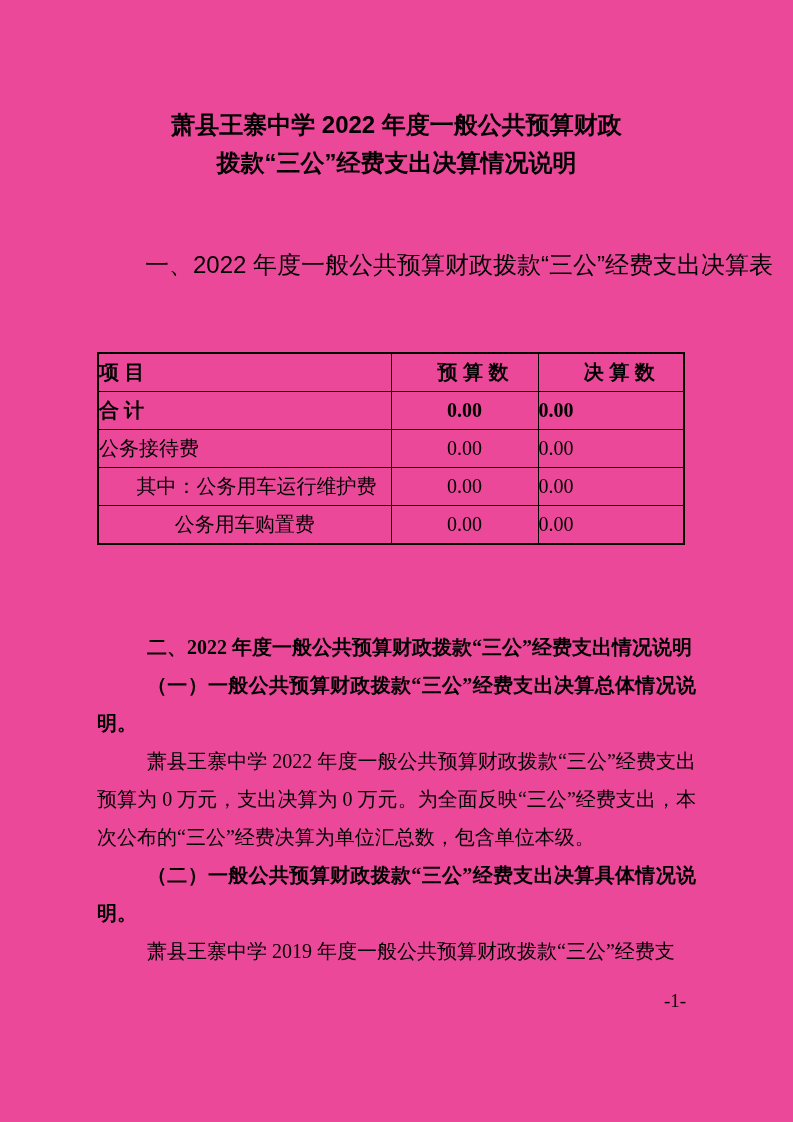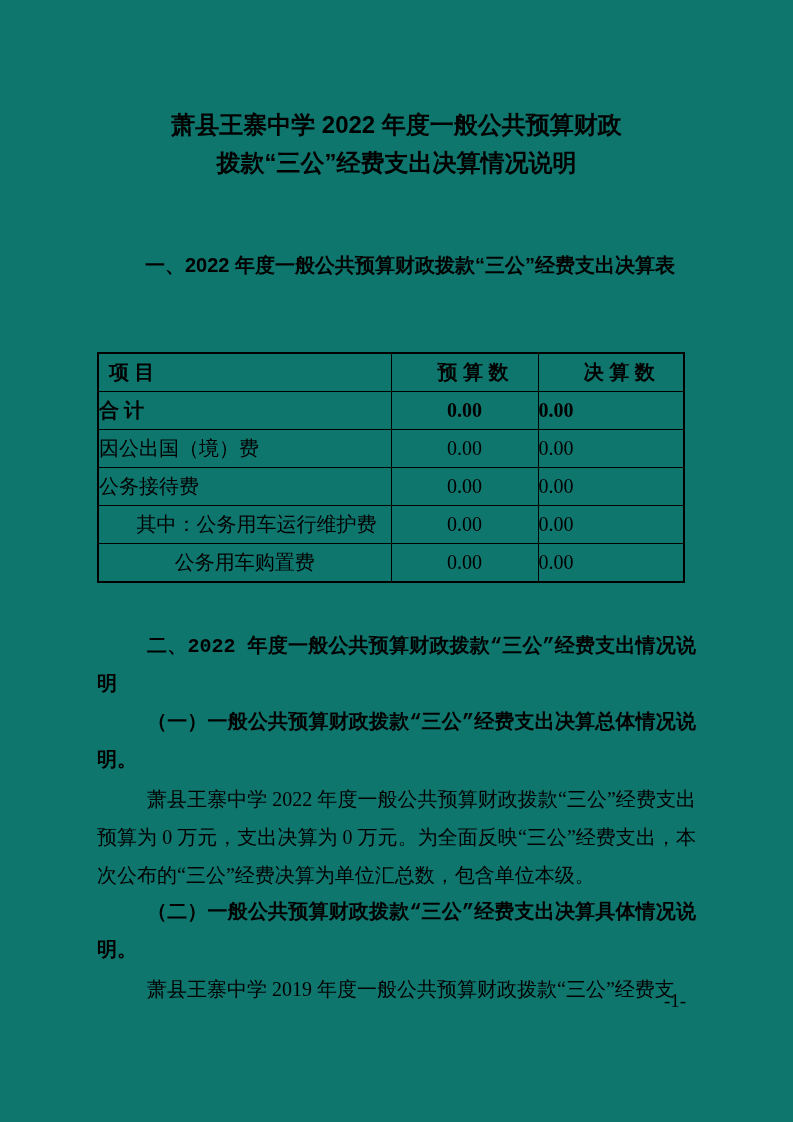--- a/index.html
+++ b/index.html
@@ -4,21 +4,21 @@
 <style>
   html, body {
     margin: 0;
     padding: 0;
     background: #ffffff;
   }
   .page {
     position: relative;
     width: 793px;
     height: 1122px;
-    background: #0f766e;
+    background: #ec4899;
     color: #000000;
     font-family: "Liberation Serif", "DejaVu Serif", serif;
     overflow: hidden;
   }
   .doc-title {
     position: absolute;
     left: 97px;
     width: 599px;
     top: 106px;
     text-align: center;
@@ -26,22 +26,22 @@
     font-weight: bold;
     font-size: 24px;
     line-height: 38px;
   }
   .section1-heading {
     position: absolute;
     left: 97px;
     width: 599px;
     top: 250px;
     font-family: "Liberation Sans", "DejaVu Sans", sans-serif;
-    font-weight: bold;
-    font-size: 20px;
+    font-weight: normal;
+    font-size: 24px;
     line-height: 30px;
     text-indent: 48px;
     white-space: nowrap;
   }
   .unit-note {
     position: absolute;
     left: 97px;
     width: 599px;
     top: 290px;
     box-sizing: border-box;
@@ -66,39 +66,38 @@
     padding: 0;
     overflow: hidden;
     white-space: nowrap;
   }
   td.item-cell   { text-align: left;  padding-left: 15px; }
   td.budget-cell { text-align: center; }
   td.final-cell  { text-align: left;  padding-left: 22px; }
   tr.header-row td {
     font-weight: bold;
     font-family: "Liberation Sans", "DejaVu Sans", sans-serif;
-    padding-left: 10px;
   }
   tr.header-row td.budget-cell,
   tr.header-row td.final-cell { text-align: center; padding-left: 17px; }
   tr.total-row td { font-weight: bold; }
   tr.row-subitem-right td.item-cell  { text-align: right;  padding-right: 14px; padding-left: 4px; }
   tr.row-subitem-center td.item-cell { text-align: center; padding-left: 0; margin-left: 16px; }
   .body-text {
     position: absolute;
     left: 97px;
     width: 599px;
     top: 628px;
     font-size: 20px;
     line-height: 38px;
     text-align: justify;
   }
   .body-text p { margin: 0; text-indent: 50px; }
   .bold-heading {
-    font-family: Liberation Mono, monospace;
+    font-family: Liberation Serif, serif;
     font-weight: bold;
   }
   .page-number {
     position: absolute;
     top: 990px;
     left: 640px;
     width: 70px;
     text-align: center;
     font-size: 19px;
   }
@@ -127,25 +126,20 @@
         <td class="item-cell">项  目</td>
         <td class="budget-cell">预 算 数</td>
         <td class="final-cell">决 算 数</td>
       </tr>
       <tr class="total-row">
         <td class="item-cell">合  计</td>
         <td class="budget-cell">0.00</td>
         <td class="final-cell">0.00</td>
       </tr>
       <tr>
-        <td class="item-cell">因公出国（境）费</td>
-        <td class="budget-cell">0.00</td>
-        <td class="final-cell">0.00</td>
-      </tr>
-      <tr>
         <td class="item-cell">公务接待费</td>
         <td class="budget-cell">0.00</td>
         <td class="final-cell">0.00</td>
       </tr>
       <tr class="row-subitem-right">
         <td class="item-cell">其中：公务用车运行维护费</td>
         <td class="budget-cell">0.00</td>
         <td class="final-cell">0.00</td>
       </tr>
       <tr class="row-subitem-center">

